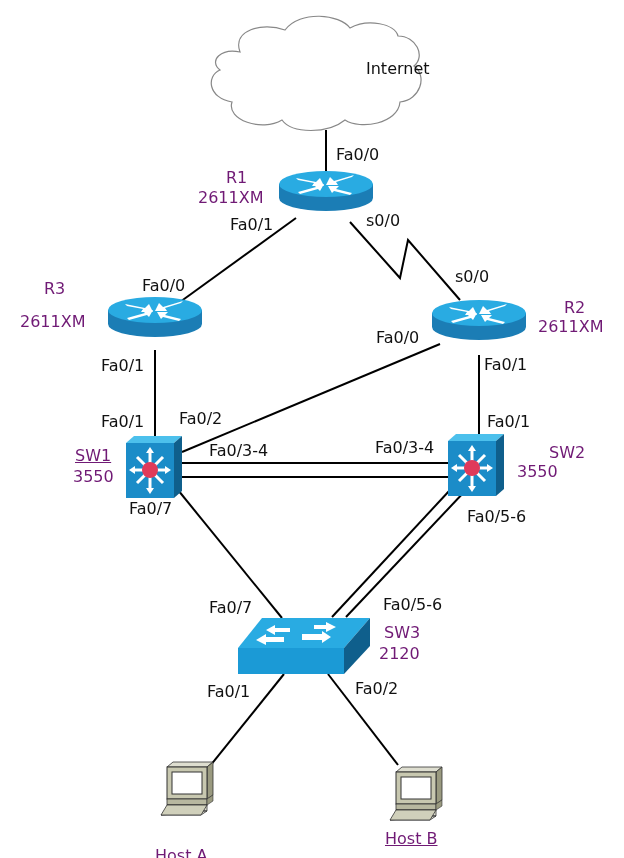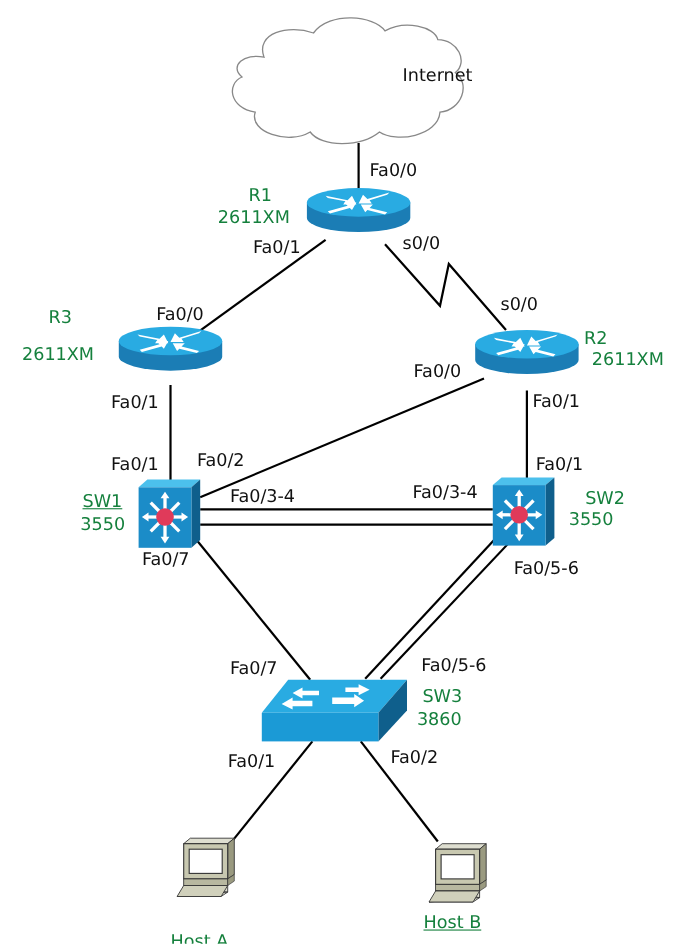--- a/index.html
+++ b/index.html
@@ -1,20 +1,20 @@
 <!DOCTYPE html>
 <html><head>
 <meta charset="utf-8">
 <style>
   html, body { margin: 0; padding: 0; background: #ffffff; }
   body { width: 624px; height: 858px; position: relative; overflow: hidden;
          font-family: "DejaVu Sans", sans-serif; }
   svg { position: absolute; left: 0; top: 0; }
   .lbl { position: absolute; font-size: 16px; color: #111; line-height: 18px; white-space: nowrap; }
-  .lbl2 { position: absolute; font-size: 16px; color: #15803d; line-height: 19px; text-align: center; white-space: nowrap; }
+  .lbl2 { position: absolute; font-size: 16px; color: #701a75; line-height: 19px; text-align: center; white-space: nowrap; }
 </style>
 </head>
 <body>
 
 <svg width="624" height="858" viewBox="0 0 624 858">
 
   <g stroke="#000" stroke-width="2" fill="none">
     <line x1="326" y1="130" x2="326" y2="172"></line>
     <line x1="296" y1="218" x2="180" y2="302"></line>
     <polyline points="350,222 400,278 408,240 460,300"></polyline>
@@ -113,30 +113,30 @@
     </g>
   <g transform="translate(392,772)">
       <use href="#host"></use>
     </g>
 </svg>
 
 <div class="lbl" style="left:326px;top:60px;margin-left:40px;">Internet</div>
 
 <div class="lbl2" style="left:226px;top:168px;">R1</div>
 <div class="lbl2" style="left:198px;top:188px;">2611XM</div>
-<div class="lbl2" style="left:531px;top:298px;text-align:center;">R2</div>
+<div class="lbl2" style="left:564px;top:298px;text-align:center;">R2</div>
 <div class="lbl2" style="left:538px;top:317px;">2611XM</div>
 <div class="lbl2" style="left:44px;top:279px;">R3</div>
 <div class="lbl2" style="left:20px;top:312px;">2611XM</div>
 <div class="lbl2" style="left:75px;top:446px;text-decoration:underline;">SW1</div>
 <div class="lbl2" style="left:73px;top:467px;">3550</div>
-<div class="lbl2" style="left:532px;top:443px;">SW2</div>
+<div class="lbl2" style="left:549px;top:443px;">SW2</div>
 <div class="lbl2" style="left:517px;top:462px;">3550</div>
 <div class="lbl2" style="left:384px;top:623px;">SW3</div>
-<div class="lbl2" style="left:379px;top:644px;">3860</div>
+<div class="lbl2" style="left:379px;top:644px;">2120</div>
 <div class="lbl2" style="left:155px;top:846px;">Host A</div>
 <div class="lbl2" style="left:385px;top:829px;text-decoration:underline;">Host B</div>
 
 <div class="lbl" style="left:336px;top:146px;">Fa0/0</div>
 <div class="lbl" style="left:230px;top:216px;">Fa0/1</div>
 <div class="lbl" style="left:366px;top:212px;">s0/0</div>
 <div class="lbl" style="left:455px;top:268px;">s0/0</div>
 <div class="lbl" style="left:142px;top:277px;">Fa0/0</div>
 <div class="lbl" style="left:101px;top:357px;">Fa0/1</div>
 <div class="lbl" style="left:376px;top:329px;">Fa0/0</div>

